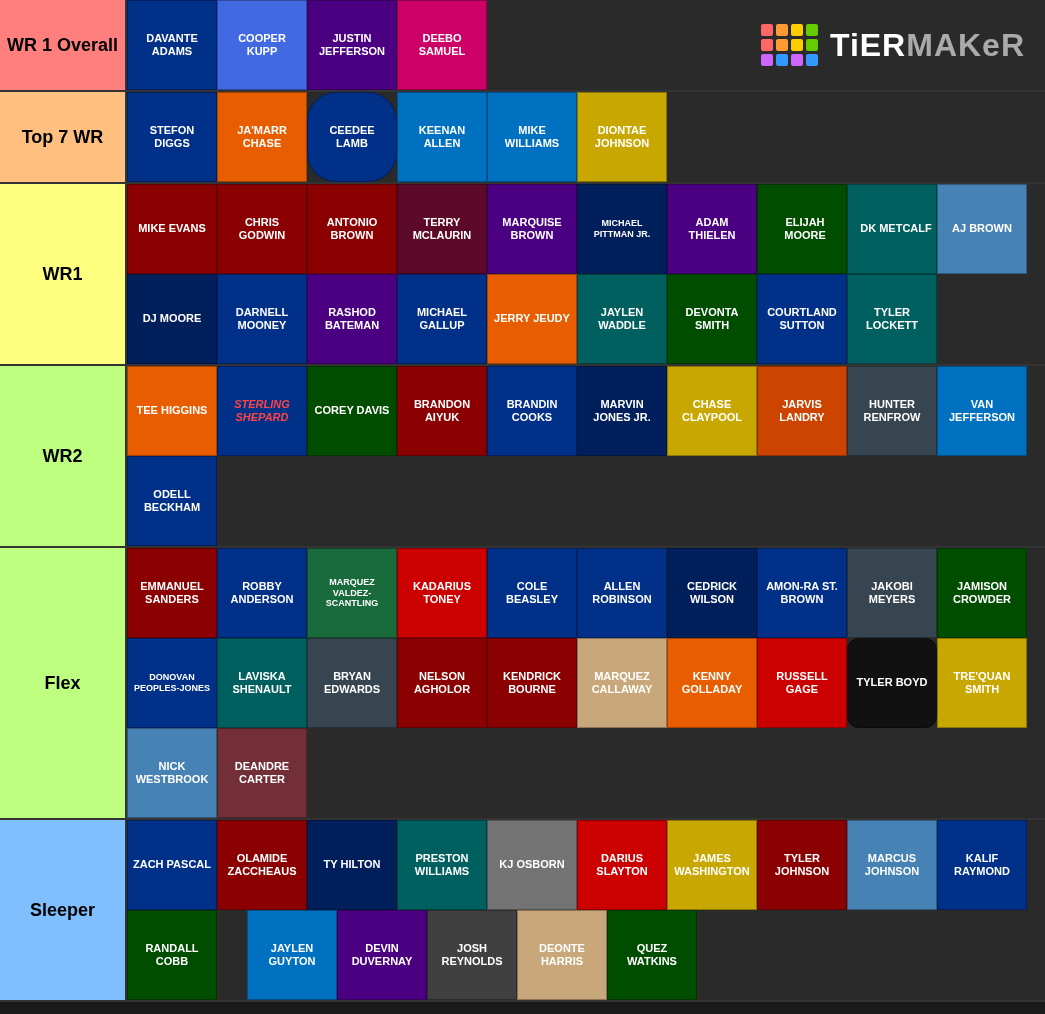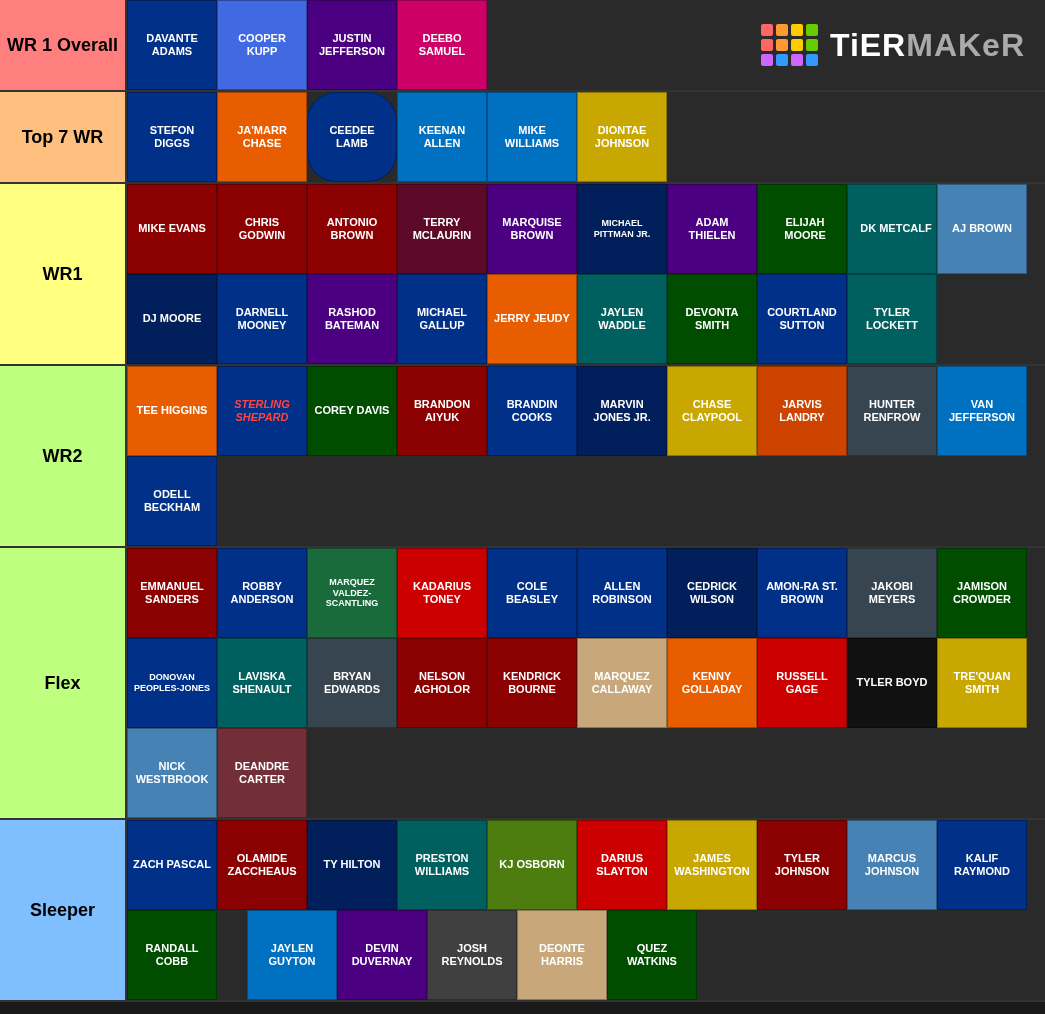--- a/index.html
+++ b/index.html
@@ -205,42 +205,42 @@
           <div class="player-card" style="background-color: rgb(139, 0, 0); color: white;">NELSON
 AGHOLOR</div>
           <div class="player-card" style="background-color: rgb(139, 0, 0); color: white;">KENDRICK
 BOURNE</div>
           <div class="player-card" style="background-color: rgb(200, 168, 122); color: white;">MARQUEZ
 CALLAWAY</div>
           <div class="player-card" style="background-color: rgb(232, 93, 0); color: white;">KENNY
 GOLLADAY</div>
           <div class="player-card" style="background-color: rgb(204, 0, 0); color: white;">RUSSELL
 GAGE</div>
-          <div class="player-card" style="background-color: rgb(17, 17, 17); color: white;">TYLER
+          <div class="player-card" style="background-color: rgb(17, 17, 17); color: white; border-radius: 12px;">TYLER
 BOYD</div>
           <div class="player-card" style="background-color: rgb(200, 168, 0); color: white;">TRE'QUAN
 SMITH</div>
           <div class="player-card" style="background-color: rgb(70, 130, 180); color: white;">NICK
 WESTBROOK</div>
           <div class="player-card" style="background-color: rgb(114, 47, 55); color: white;">DEANDRE
 CARTER</div>
         </div>
       </div>
       <div class="tier-row">
         <div class="tier-label" style="background: rgb(127, 191, 255); font-size: 18px;">Sleeper</div>
         <div class="tier-content">
           <div class="player-card" style="background-color: rgb(0, 48, 135); color: white;">ZACH
 PASCAL</div>
           <div class="player-card" style="background-color: rgb(139, 0, 0); color: white;">OLAMIDE
 ZACCHEAUS</div>
           <div class="player-card" style="background-color: rgb(0, 31, 91); color: white;">TY
 HILTON</div>
           <div class="player-card" style="background-color: rgb(0, 95, 95); color: white;">PRESTON
 WILLIAMS</div>
-          <div class="player-card" style="background-color: #4d7c0f; color: white;">KJ
+          <div class="player-card" style="background-color: #737373; color: white;">KJ
 OSBORN</div>
           <div class="player-card" style="background-color: rgb(204, 0, 0); color: white;">DARIUS
 SLAYTON</div>
           <div class="player-card" style="background-color: rgb(200, 168, 0); color: white;">JAMES
 WASHINGTON</div>
           <div class="player-card" style="background-color: rgb(139, 0, 0); color: white;">TYLER
 JOHNSON</div>
           <div class="player-card" style="background-color: rgb(70, 130, 180); color: white;">MARCUS
 JOHNSON</div>
           <div class="player-card" style="background-color: rgb(0, 48, 135); color: white;">KALIF

